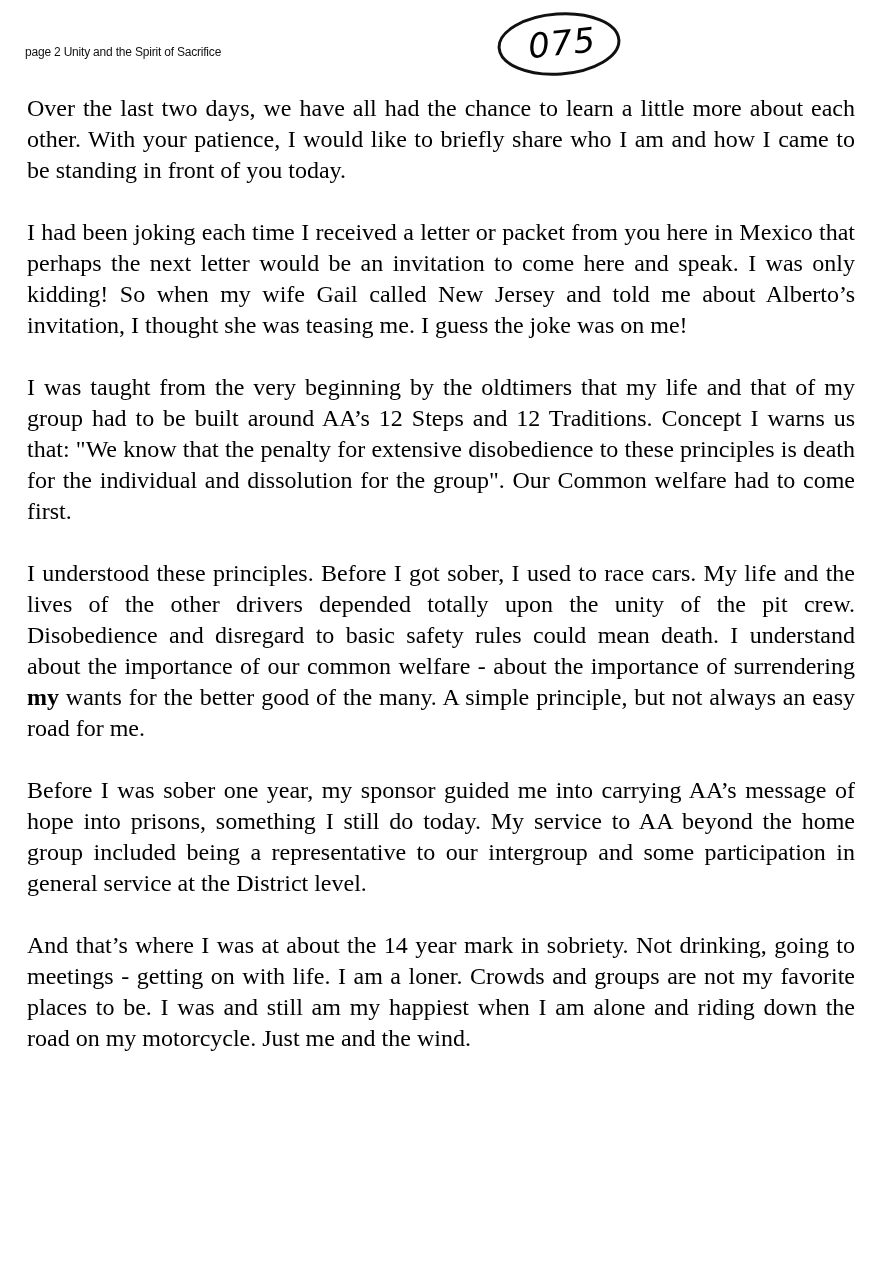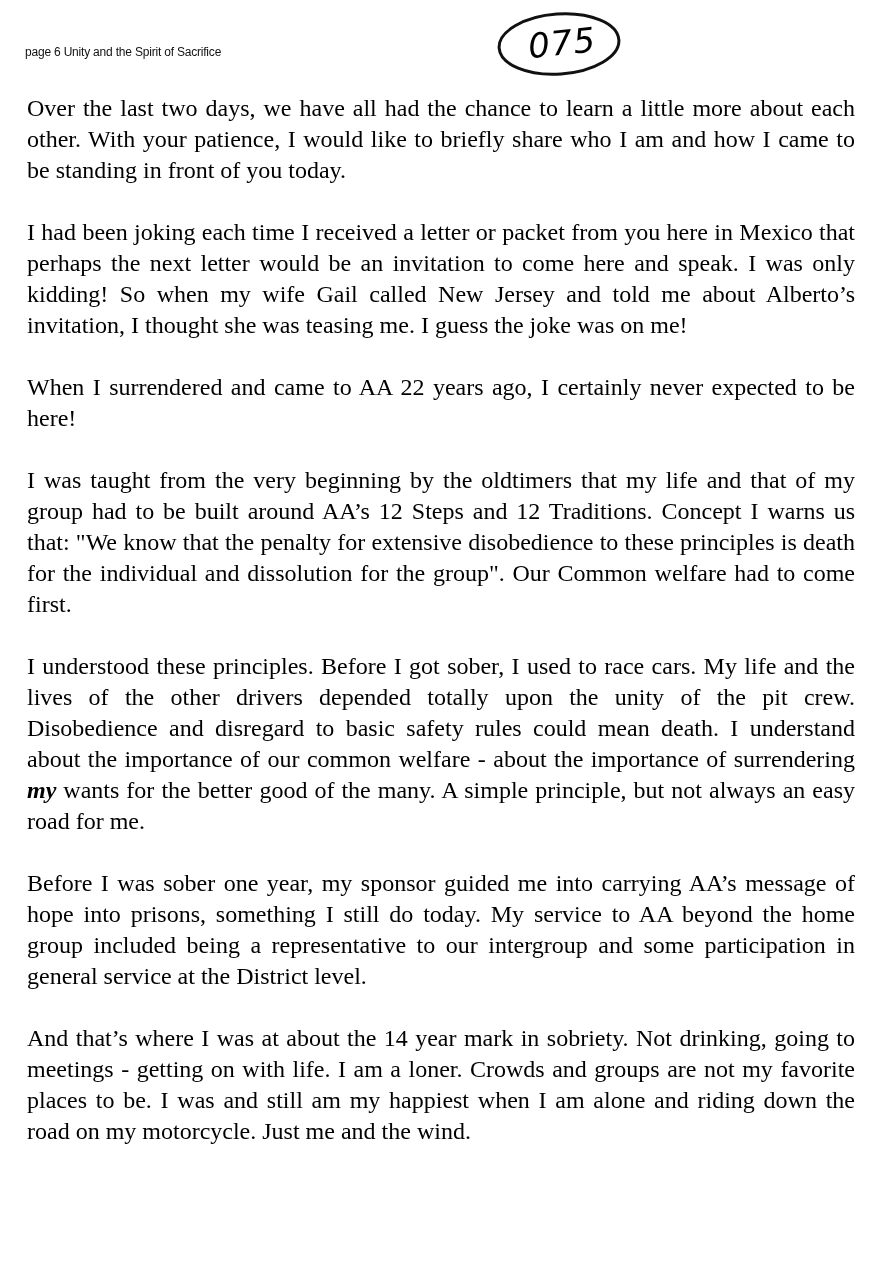--- a/index.html
+++ b/index.html
@@ -50,35 +50,34 @@
       width: 828px;
       font-family: "Liberation Serif", serif;
       font-size: 24px;
       line-height: 31px;
     }
     .para {
       margin: 0 0 31px 0;
       text-align: justify;
     }
     .para.last { margin-bottom: 16px; }
-    b { font-weight: bold; font-style: italic; }
+    b { font-weight: bold; }
   </style>
 </head>
 <body>
 
-<div class="header">page 6  Unity and the Spirit of Sacrifice</div>
+<div class="header">page 2  Unity and the Spirit of Sacrifice</div>
 
 <div class="stamp">
   <svg viewBox="0 0 132 70">
     <ellipse cx="66" cy="36" rx="60" ry="30" fill="none" stroke="#111" stroke-width="3" transform="rotate(-4 66 36)"></ellipse>
   </svg>
   <div class="stamp-text">075</div>
 </div>
 
 <div class="content">
   <p class="para">Over the last two days, we have all had the chance to learn a little more about each other.  With your patience, I would like to briefly share who I am and how I came to be standing in front of you today.</p>
   <p class="para">I had been joking each time I received a letter or packet from you here in Mexico that perhaps the next letter would be an invitation to come here and speak.  I was only kidding!  So when my wife Gail called New Jersey and told me about Alberto’s invitation, I thought she was teasing me.  I guess the joke was on me!</p>
-  <p class="para">When I surrendered and came to AA 22 years ago, I certainly never expected to be here!</p>
   <p class="para">I was taught from the very beginning by the oldtimers that my life and that of my group had to be built around AA’s 12 Steps and 12 Traditions.  Concept I warns us that:  "We know that the penalty for extensive disobedience to these principles is death for the individual and dissolution for the group".  Our Common welfare had to come first.</p>
   <p class="para"><span>I understood these principles.  Before I got sober, I used to race cars. My life and the lives of the other drivers depended totally upon the unity of the pit crew.  Disobedience and disregard to basic safety rules could mean death.  I understand about the importance of our common welfare - about the importance of surrendering </span><b>my</b><span> wants for the better good of the many.  A simple principle, but not always an easy road for me.</span></p>
   <p class="para">Before I was sober one year, my sponsor guided me into carrying AA’s message of hope into prisons, something I still do today.  My service to AA beyond the home group included being a representative to our intergroup and some participation in general service at the District level.</p>
   <p class="para last">And that’s where I was at about the 14 year mark in sobriety.  Not drinking, going to meetings - getting on with life.  I am a loner.  Crowds and groups are not my favorite places to be.  I was and still am my happiest when I am alone and riding down the road on my motorcycle. Just me and the wind.</p>
 </div>
 
 </body></html>

